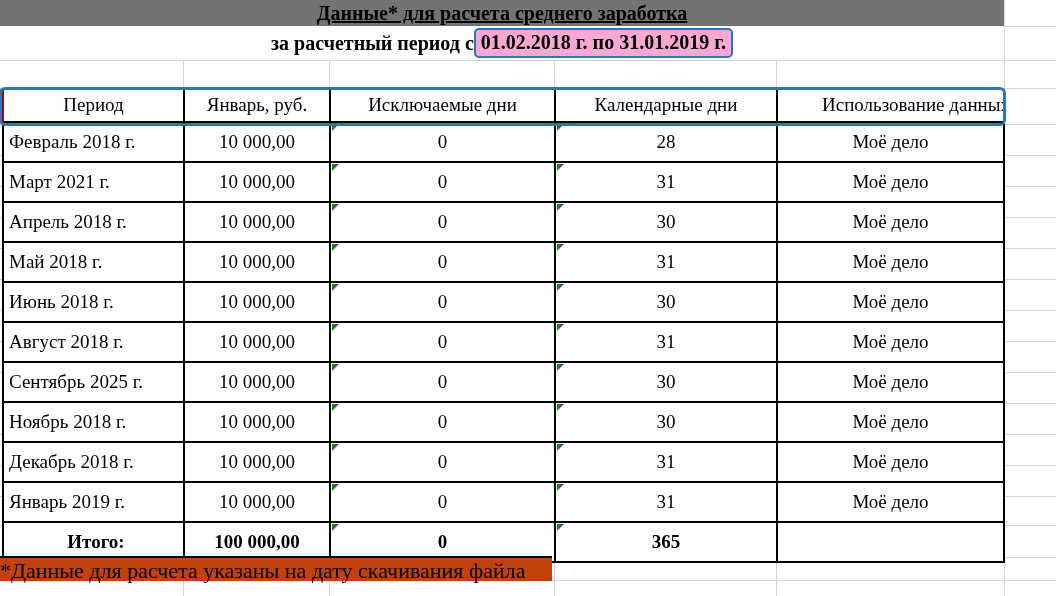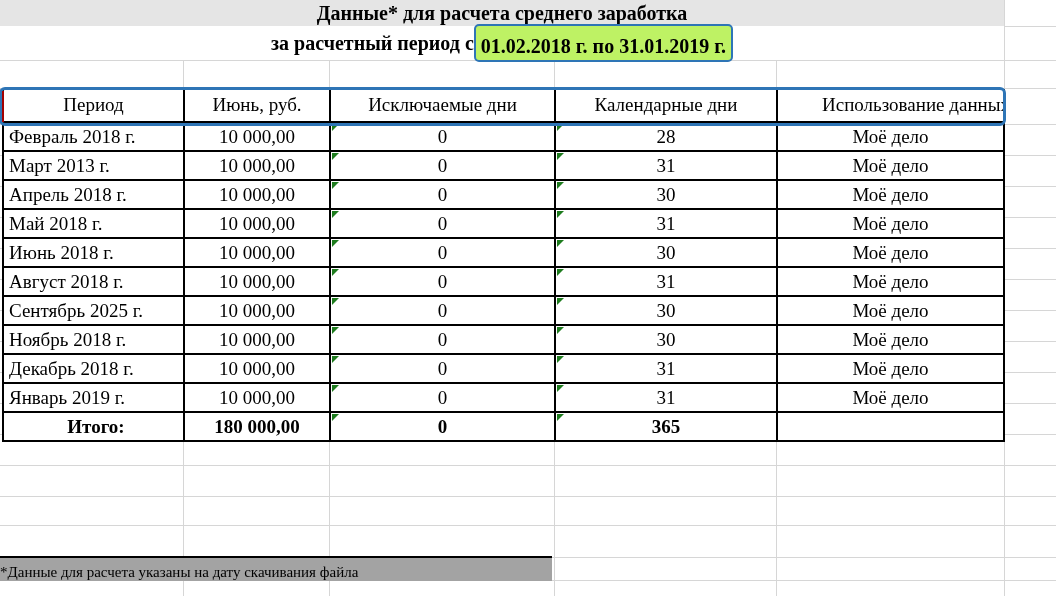--- a/index.html
+++ b/index.html
@@ -10,41 +10,41 @@
     width:1056px;height:596px;position:relative;overflow:hidden;background:#ffffff;
     font-family:"Liberation Serif", serif;color:var(--ink);
   }
   
   #grid-layer{position:absolute;inset:0;z-index:0;}
   .vline{position:absolute;top:0;bottom:0;width:1px;background:var(--grid);}
   .hline{position:absolute;left:0;right:0;height:1px;background:var(--grid);}
 
   
   .title-block{
-    position:absolute;left:0;top:0;width:1004px;height:26px;background:#e5e5e5;z-index:2;
+    position:absolute;left:0;top:0;width:1004px;height:26px;background:#737373;z-index:2;
     display:flex;align-items:center;justify-content:center;
-    font-size:20px;font-weight:bold;white-space:nowrap;
+    font-size:20px;font-weight:bold;white-space:nowrap;text-decoration:underline;
   }
   .subtitle-block{
     position:absolute;left:0;top:26px;width:1004px;height:34px;background:#fff;z-index:2;
     display:flex;align-items:center;justify-content:center;
     font-size:20px;font-weight:bold;white-space:nowrap;
   }
   .date-field{
-    border:2px solid var(--blue);border-radius:5px;padding:8px 5px 1px 5px;
-    font-weight:bold;line-height:25px;background:#bef264;
+    border:2px solid var(--blue);border-radius:5px;padding:0 5px 1px 5px;
+    font-weight:bold;line-height:25px;background:#f9a8d4;
   }
 
   
   #table-wrap{position:absolute;left:2px;top:89px;z-index:1;}
   table{border-collapse:collapse;table-layout:fixed;width:1001px;background:#fff;}
   col.c0{width:181px;} col.c1{width:146px;} col.c2{width:225px;} col.c3{width:222px;} col.c4{width:227px;}
   th,td{background:#fff;font-weight:normal;font-size:19px;padding:0;overflow:hidden;white-space:nowrap;}
   thead tr{height:33px;}
-  tbody tr,tr.total-row{height:29px;margin-top:17px;}
+  tbody tr,tr.total-row{height:40px;margin-top:17px;}
   thead th{border-right:2px solid var(--ink);border-bottom:2px solid var(--ink);text-align:center;margin-top:8px;}
   thead th:last-child{border-right:none;padding-left:44px;}
   tbody td, tr.total-row td{border:2px solid var(--ink);text-align:center;position:relative;}
   td.col-period{text-align:left;padding-left:5px;}
   tr.total-row td{font-weight:bold;}
   table{border-left:2px solid var(--ink);border-right:2px solid var(--ink);border-bottom:2px solid var(--ink);}
 
   
   .header-box{
     position:absolute;left:-3px;top:-2px;width:1007px;height:39px;box-sizing:border-box;
@@ -56,22 +56,22 @@
 
   
   .flag{
     position:absolute;left:1px;top:1px;width:0;height:0;
     border-top:7px solid var(--green);border-right:7px solid transparent;
   }
 
   
   .footnote-sep{position:absolute;left:0;top:556px;width:552px;height:0;border-top:2px solid var(--ink);z-index:2;}
   .footnote-cell{
-    position:absolute;left:0;top:558px;width:552px;height:23px;background:#a3a3a3;z-index:2;
-    font-size:15px;display:flex;align-items:flex-end;white-space:nowrap;
+    position:absolute;left:0;top:558px;width:552px;height:23px;background:#c2410c;z-index:2;
+    font-size:22px;display:flex;align-items:flex-start;white-space:nowrap;
   }
 </style>
 </head>
 <body>
 
 <div id="grid-layer">
     <div class="vline" style="left: 183px;"></div>
     <div class="vline" style="left: 329px;"></div>
     <div class="vline" style="left: 554px;"></div>
     <div class="vline" style="left: 776px;"></div>
@@ -112,36 +112,36 @@
     <colgroup>
         <col class="c0">
         <col class="c1">
         <col class="c2">
         <col class="c3">
         <col class="c4">
       </colgroup>
     <thead>
       <tr>
         <th>Период</th>
-        <th>Июнь, руб.</th>
+        <th>Январь, руб.</th>
         <th>Исключаемые дни</th>
         <th>Календарные дни</th>
         <th>Использование данных</th>
       </tr>
     </thead>
     <tbody id="rows-body">
         <tr>
     <td class="col-period">Февраль 2018 г.</td>
     <td class="col-income">10 000,00</td>
     <td class="col-excluded"><span class="flag"></span>0</td>
     <td class="col-calendar"><span class="flag"></span>28</td>
     <td class="col-usage">Моё дело</td>
   </tr>
         <tr>
-    <td class="col-period">Март 2013 г.</td>
+    <td class="col-period">Март 2021 г.</td>
     <td class="col-income">10 000,00</td>
     <td class="col-excluded"><span class="flag"></span>0</td>
     <td class="col-calendar"><span class="flag"></span>31</td>
     <td class="col-usage">Моё дело</td>
   </tr>
         <tr>
     <td class="col-period">Апрель 2018 г.</td>
     <td class="col-income">10 000,00</td>
     <td class="col-excluded"><span class="flag"></span>0</td>
     <td class="col-calendar"><span class="flag"></span>30</td>
@@ -191,21 +191,21 @@
   </tr>
         <tr>
     <td class="col-period">Январь 2019 г.</td>
     <td class="col-income">10 000,00</td>
     <td class="col-excluded"><span class="flag"></span>0</td>
     <td class="col-calendar"><span class="flag"></span>31</td>
     <td class="col-usage">Моё дело</td>
   </tr>
         <tr class="total-row">
     <td class="col-period">Итого:</td>
-    <td class="col-income">180 000,00</td>
+    <td class="col-income">100 000,00</td>
     <td class="col-excluded"><span class="flag"></span>0</td>
     <td class="col-calendar"><span class="flag"></span>365</td>
     <td class="col-usage"></td>
   </tr>
       </tbody>
   </table>
 </div>
 
 <div class="footnote-sep"></div>
 <div class="footnote-cell">

